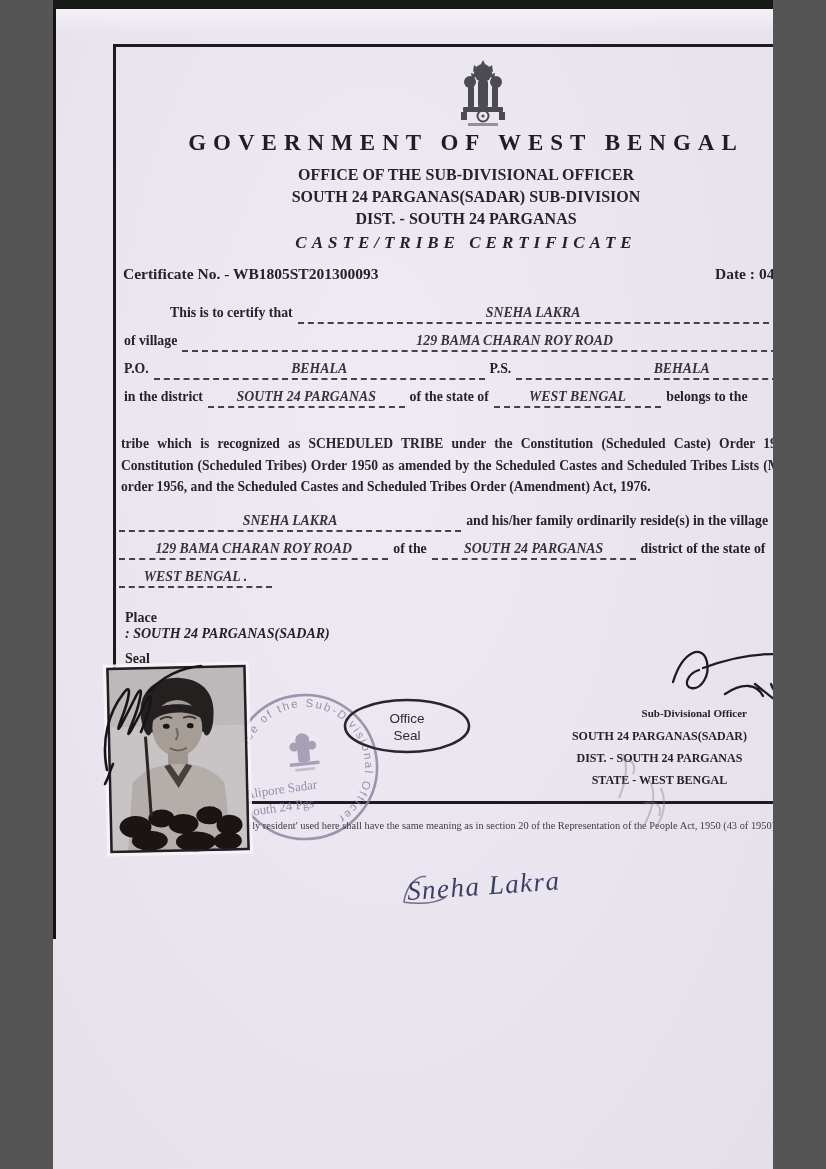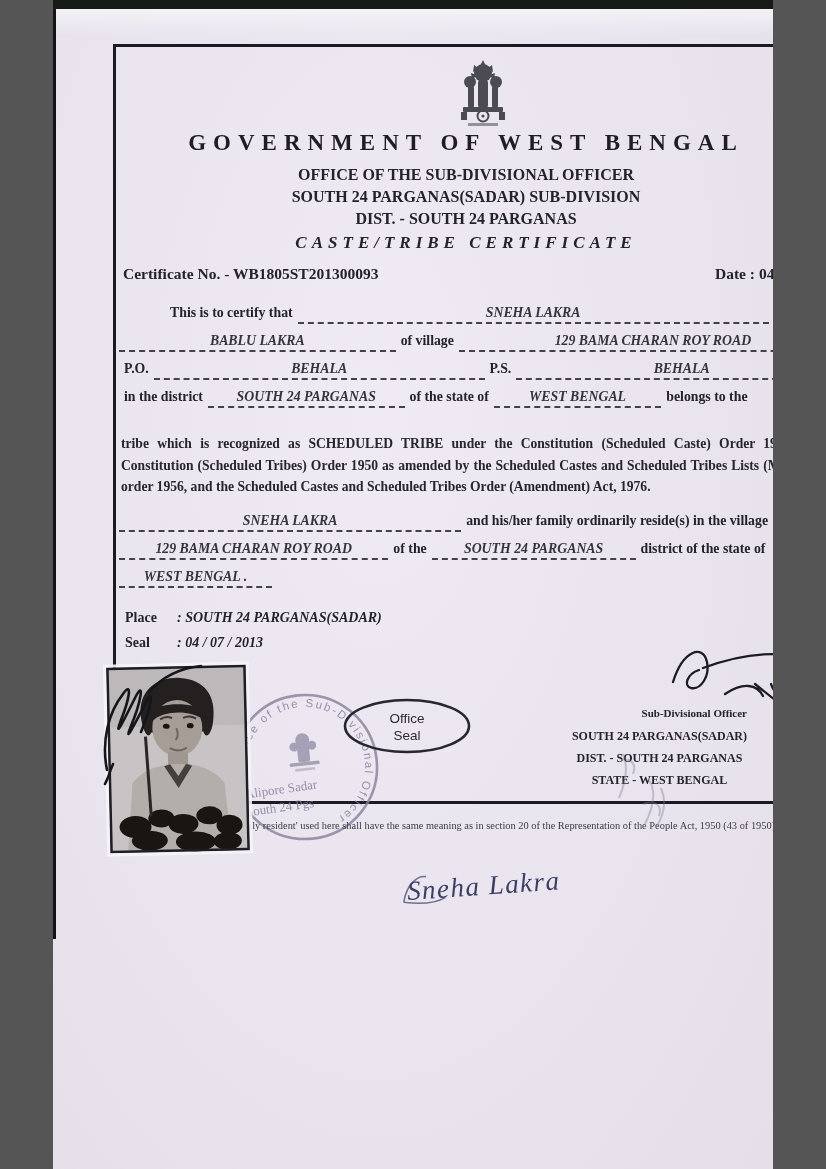--- a/index.html
+++ b/index.html
@@ -34,21 +34,21 @@
     font-style:italic; color:#34343e; padding-bottom:0px; line-height:18px; white-space:nowrap; }
   .spacer { flex:1; }
   .w38 { flex:0 0 38%; } .w28 { flex:0 0 27%; } .w24 { flex:0 0 23%; }
   .w47 { flex:0 0 47%; } .w37 { flex:0 0 37%; } .w30 { flex:0 0 28%; } .w21 { flex:0 0 21%; }
   .indent { margin-left:46px; }
 
   .para { position:absolute; left:68px; top:433px; width:726px; font-size:13.6px;
     font-weight:bold; text-align:justify; line-height:21.5px; color:#26262c; }
 
   .pd-block { position:absolute; left:72px; top:610px; font-size:14px; font-weight:bold; }
-  .pd-row { display:flex; margin-bottom:9px; }
+  .pd-row { display:flex; margin-bottom:9px;flex-direction:column; }
   .pd-label { width:52px; }
   .pd-value { font-style:italic; }
 
   .officer-block { position:absolute; right:26px; top:707px; text-align:right; z-index:1; }
   .officer-title { font-size:11px; font-weight:bold; margin-bottom:6px; }
   .officer-line { font-size:12px; font-weight:bold; line-height:22px;text-align:center; }
 
   .stamp { position:absolute; left:163px; top:678px; width:178px; height:178px;
     z-index:1; opacity:.82; transform:rotate(-6deg); }
   .office-seal { position:absolute; left:288px; top:697px; width:132px; height:60px; z-index:2; }
@@ -111,21 +111,20 @@
     </div>
   </div>
 
   <div class="form" style="top:300px;">
     <div class="frow">
       <span class="lbl indent">This is to certify that</span>
       <span class="fill">SNEHA LAKRA</span>
       <span class="lbl">daughter of</span>
     </div>
     <div class="frow">
-      <span class="fill w38">BABLU LAKRA</span>
       <span class="lbl">of village</span>
       <span class="fill">129 BAMA CHARAN ROY ROAD</span>
     </div>
     <div class="frow">
       <span class="lbl">P.O.</span>
       <span class="fill">BEHALA</span>
       <span class="lbl">P.S.</span>
       <span class="fill">BEHALA</span>
     </div>
     <div class="frow">

